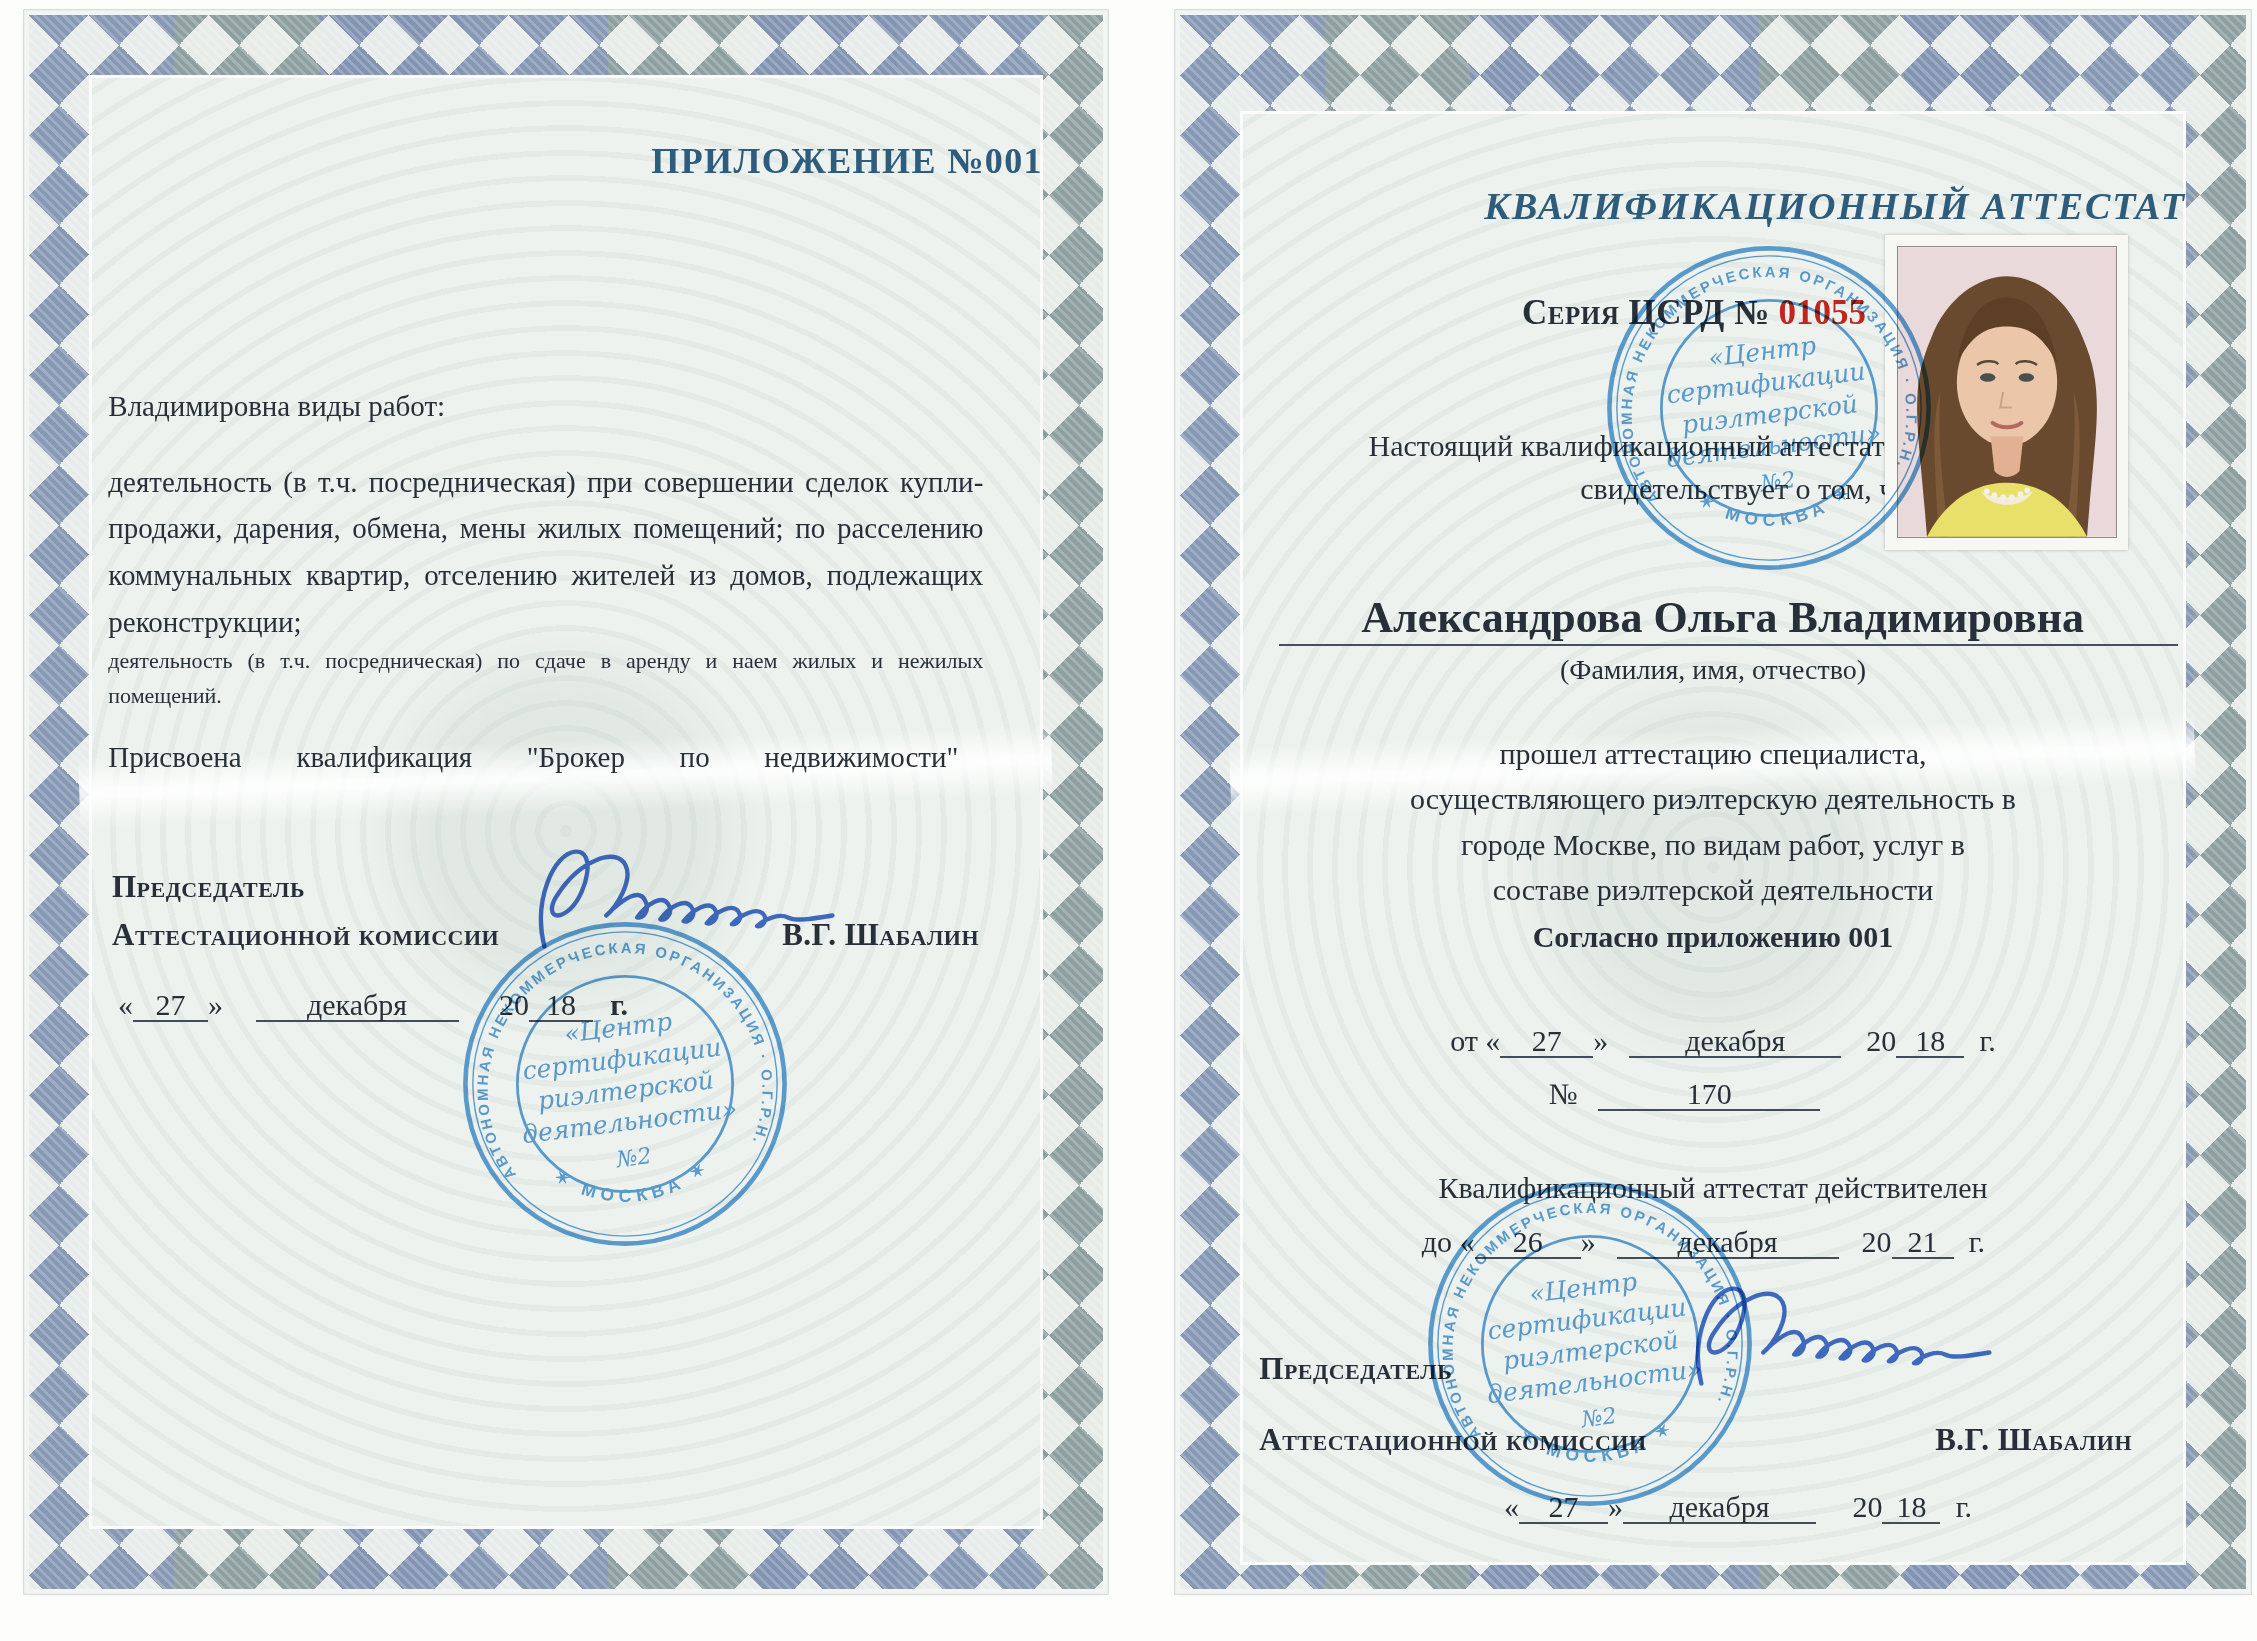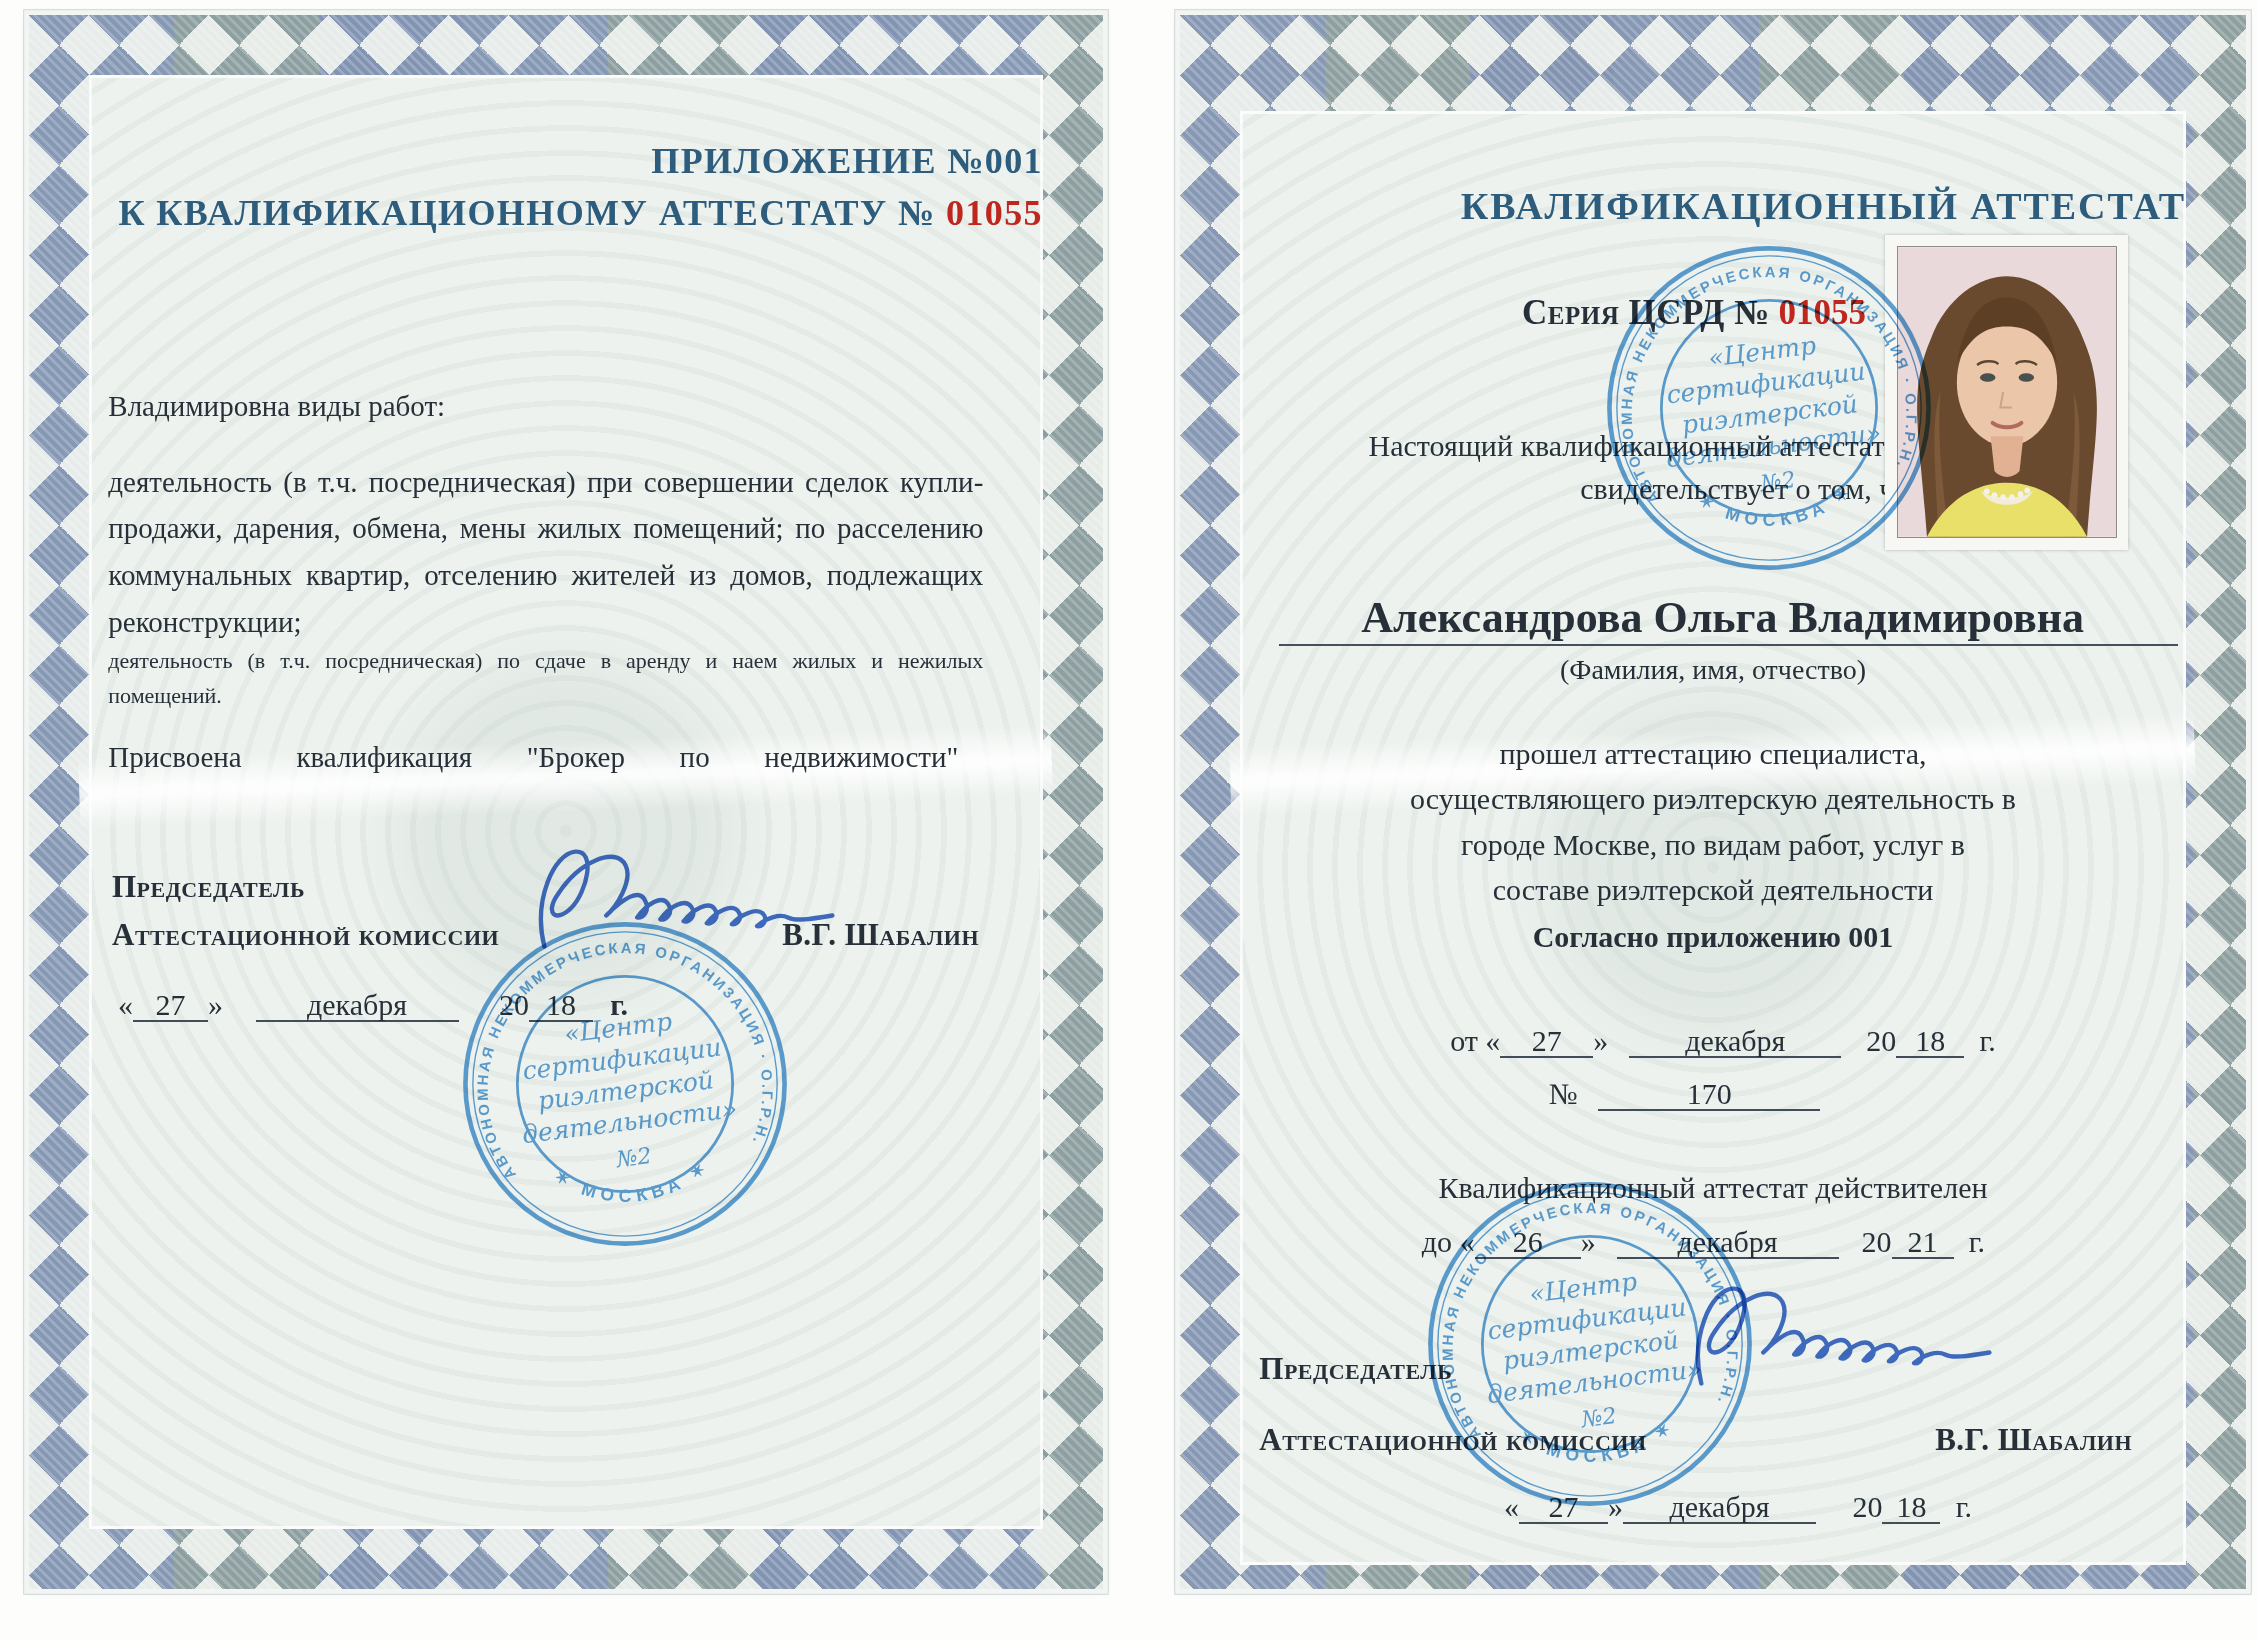--- a/index.html
+++ b/index.html
@@ -47,24 +47,20 @@
 <body>
 
 <div class="canvas">
 
   <div class="page" style="left:29px;top:14.5px;width:1074px;height:1574px;">
     <div class="page-inner">
       <div class="ribbon" style="top:666px;"></div>
 
       <div class="abs doc-title t-blue" style="left:0;right:0;top:60px;font-size:36px;">
         <div>ПРИЛОЖЕНИЕ №001</div>
-        <div>
-          <span>К КВАЛИФИКАЦИОННОМУ АТТЕСТАТУ №</span>
-          <span class="t-red">01055</span>
-        </div>
       </div>
 
       <div class="abs" style="left:19.3px;top:315px;font-size:29px;">Владимировна виды работ:</div>
 
       <div class="abs body-just" style="left:19.3px;top:384px;width:875px;font-size:29px;">деятельность (в т.ч. посредническая) при совершении сделок купли-продажи, дарения, обмена, мены жилых помещений; по расселению коммунальных квартир, отселению жителей из домов, подлежащих реконструкции;</div>
 
       <div class="abs body-just" style="left:19.3px;top:568px;width:875px;font-size:22px;">деятельность (в т.ч. посредническая) по сдаче в аренду и наем жилых и нежилых помещений.</div>
 
       <div class="abs" style="left:19.3px;top:666px;width:850px;font-size:29px;text-align:justify;text-align-last:justify;">Присвоена квалификация "Брокер по недвижимости"</div>
 
@@ -111,21 +107,21 @@
           <path d="M 20,112 C 8,64 30,16 52,14 C 74,12 64,56 48,72 C 32,88 20,78 34,58 C 56,24 94,8 104,28 C 112,44 94,72 84,80 C 102,62 118,52 124,64 C 130,74 122,84 116,82 C 126,68 142,58 148,68 C 154,77 146,86 140,84 C 150,70 166,62 172,71 C 178,79 170,88 164,86 C 174,73 190,65 196,73 C 202,81 194,90 188,88 C 198,75 214,68 220,75 C 226,82 220,90 214,89 C 224,78 240,72 246,78 C 252,84 246,92 240,91 C 250,82 264,78 272,82 C 280,86 294,84 318,80" fill="none" stroke="#2f5fc4" stroke-width="4.5" stroke-linecap="round" stroke-linejoin="round" opacity=".9"></path>
         </svg>
       </div>
     </div>
   </div>
 
   <div class="page" style="left:1180px;top:14.5px;width:1066px;height:1574px;">
     <div class="page-inner">
       <div class="ribbon" style="top:618px;"></div>
 
-      <div class="abs doc-title t-blue" style="left:0;right:0;top:68px;font-size:38px;letter-spacing:1.9px;">КВАЛИФИКАЦИОННЫЙ АТТЕСТАТ</div>
+      <div class="abs doc-title t-blue" style="left:0;right:0;top:68px;font-size:38px;letter-spacing:1.9px;font-style:italic;">КВАЛИФИКАЦИОННЫЙ АТТЕСТАТ</div>
 
       <div class="abs" style="left:116px;width:676px;top:182px;font-size:35px;text-align:center;">
         <span class="smallcaps">Серия ЦСРД №</span>
         <span class="t-red" style="font-weight:bold;">01055</span>
       </div>
 
       <div class="abs" style="left:68px;width:637px;top:313px;font-size:30px;text-align:center;line-height:1.45;">
         <div>Настоящий квалификационный аттестат</div>
         <div style="text-align:right;padding-right:23px;">свидетельствует о том, что</div>
       </div>

